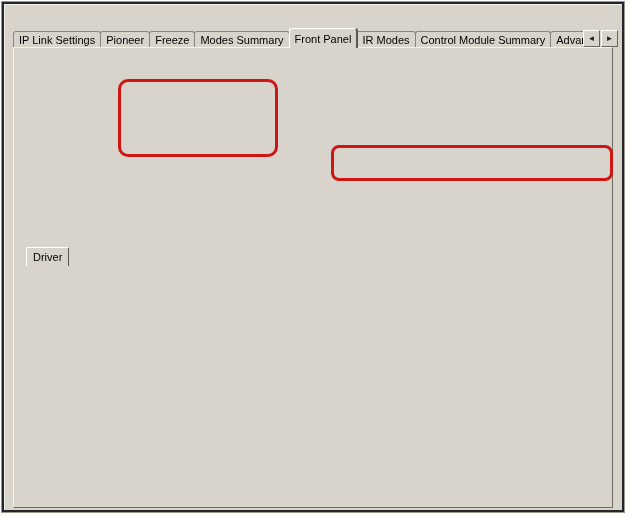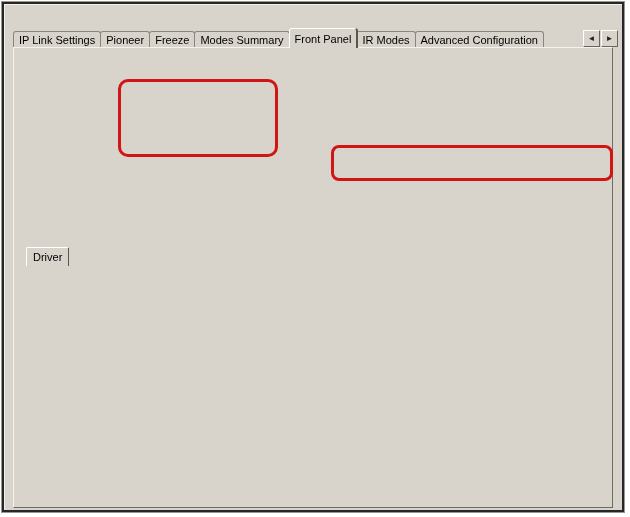--- a/index.html
+++ b/index.html
@@ -115,20 +115,21 @@
 <div class="screen">
  <div class="window">
 
   <div class="tabstrip">
     <div class="tab">IP Link Settings</div>
     <div class="tab">Pioneer</div>
     <div class="tab">Freeze</div>
     <div class="tab">Modes Summary</div>
     <div class="tab active">Front Panel</div>
     <div class="tab">IR Modes</div>
+    <div class="tab">Control Module Summary</div>
     <div class="tab">Advanced Configuration</div>
 
   </div>
   <div class="tabspin" style="left:579px;">◄</div>
   <div class="tabspin" style="left:597px;">►</div>
 
   <div class="tabpage"></div>
 
   <div class="groupbox" style="left:15px;top:52px;width:586px;height:169px;">
     <span class="grouplabel">Front Panel</span>

